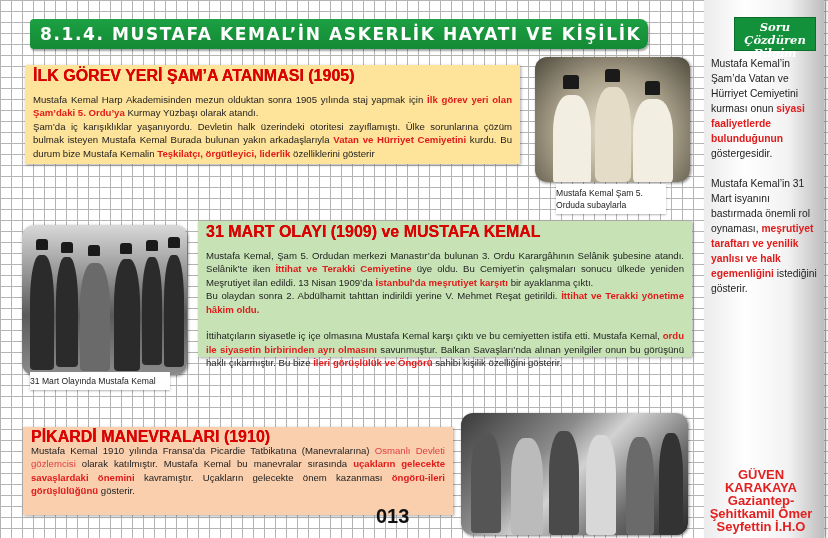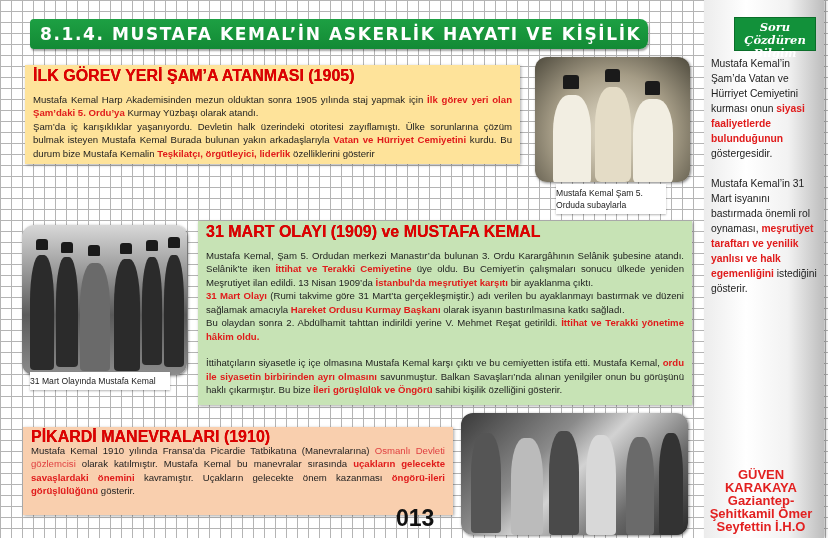--- a/index.html
+++ b/index.html
@@ -50,21 +50,21 @@
   }
   .box h2 {
     margin:0; color:#e00000; font-size:16px; font-weight:900; font-family:"Liberation Sans", sans-serif;
     text-shadow:0 0 0.5px #900;
   }
   .box p { margin:0; }
   .box .hl { color:#e01b1b; font-weight:bold; }
   .box .hl2 { color:#e04040; }
   .box1 { left:25px; top:65px; width:495px; height:99px; background:#fee39a; padding:4px 8px; }
   .box1 h2 { margin-bottom:10px; }
-  .box2 { left:198px; top:221px; width:494px; height:184px; background:#c7e3b5; padding:4px 8px; }
+  .box2 { left:198px; top:221px; width:494px; height:136px; background:#c7e3b5; padding:4px 8px; }
   .box2 h2 { margin-bottom:10px; }
   .box3 { left:23px; top:427px; width:430px; height:88px; background:#f9cfae; padding:3px 8px; }
   .box3 h2 { margin-bottom:0; }
   .photo {
     position:absolute; border-radius:12px; overflow:hidden;
     box-shadow:1px 1px 3px rgba(0,0,0,0.5);
   }
   .photo1 { left:535px; top:57px; width:155px; height:125px;
     background:radial-gradient(ellipse at 50% 60%, #e9e2cf 0%, #a59c86 55%, #4e4a3d 100%); }
   .photo2 { left:22px; top:225px; width:165px; height:150px;
@@ -74,21 +74,21 @@
   .figure { position:absolute; background:#f2eee2; border-radius:40% 40% 6px 6px; }
   .fez { position:absolute; background:#1a1a1a; border-radius:3px 3px 1px 1px; }
   .dark-figure { position:absolute; background:#2b2b2b; border-radius:40% 40% 4px 4px; }
   .caption {
     position:absolute; background:#fff; color:#222; text-align:left;
     font-size:8.6px; line-height:12px; box-shadow:0 1px 2px rgba(0,0,0,0.3);
   }
   .cap1 { left:556px; top:184px; width:110px; height:30px; padding-top:3px; box-sizing:border-box; }
   .cap2 { left:30px; top:372px; width:140px; height:18px; line-height:18px; }
   .page-no {
-    position:absolute; left:396px; top:505px; font-size:23px; font-weight:900;
+    position:absolute; left:376px; top:505px; font-size:20px; font-weight:900;
     color:#111; font-family:"Liberation Sans", sans-serif;
   }
 </style>
 </head>
 <body>
 
 <div class="title-bar">8.1.4. MUSTAFA KEMAL’İN ASKERLİK HAYATI VE KİŞİLİK ÖZELLİKLERİ</div>
 
 <div class="side-panel"></div>
 <div class="brand">
@@ -135,21 +135,20 @@
   <div class="fez" style="left:124px;top:15px;width:12px;height:11px;"></div>
   <div class="dark-figure" style="left:142px;top:30px;width:20px;height:112px;"></div>
   <div class="fez" style="left:146px;top:12px;width:12px;height:11px;"></div>
 </div>
 <div class="caption cap2">31 Mart Olayında Mustafa Kemal</div>
 
 <div class="box box2">
   <h2>31 MART OLAYI (1909) ve MUSTAFA KEMAL</h2>
   <div>
       <p><span>Mustafa Kemal, Şam 5. Ordudan merkezi Manastır’da bulunan 3. Ordu Karargâhının Selânik şubesine atandı. Selânik’te iken </span><span class="hl">İttihat ve Terakki Cemiyetine</span><span> üye oldu. Bu Cemiyet'in çalışmaları sonucu ülkede yeniden Meşrutiyet ilan edildi. 13 Nisan 1909’da </span><span class="hl">İstanbul'da meşrutiyet karşıtı</span><span> bir ayaklanma çıktı.</span></p>
-      <p><span class="hl">31 Mart Olayı</span><span> (Rumi takvime göre 31 Mart’ta gerçekleşmiştir.) adı verilen bu ayaklanmayı bastırmak ve düzeni sağlamak amacıyla </span><span class="hl">Hareket Ordusu Kurmay Başkanı</span><span> olarak isyanın bastırılmasına katkı sağladı.</span></p>
       <p><span>Bu olaydan sonra 2. Abdülhamit tahttan indirildi yerine V. Mehmet Reşat getirildi. </span><span class="hl">İttihat ve Terakki yönetime hâkim oldu.</span></p>
       <p style="height: 13px;"></p>
       <p><span>İttihatçıların siyasetle iç içe olmasına Mustafa Kemal karşı çıktı ve bu cemiyetten istifa etti. Mustafa Kemal, </span><span class="hl">ordu ile siyasetin birbirinden ayrı olmasını</span><span> savunmuştur. Balkan Savaşları’nda alınan yenilgiler onun bu görüşünü haklı çıkarmıştır. Bu bize </span><span class="hl">İleri görüşlülük ve Öngörü</span><span> sahibi kişilik özelliğini gösterir.</span></p>
     </div>
 </div>
 
 <div class="box box3">
   <h2>PİKARDİ MANEVRALARI (1910)</h2>
   <div>
       <p><span>Mustafa Kemal 1910 yılında Fransa’da Picardie Tatbikatına (Manevralarına) </span><span class="hl2">Osmanlı Devleti gözlemcisi</span><span> olarak katılmıştır. Mustafa Kemal bu manevralar sırasında </span><span class="hl">uçakların gelecekte savaşlardaki önemini</span><span> kavramıştır. Uçakların gelecekte önem kazanması </span><span class="hl">öngörü-ileri görüşlülüğünü</span><span> gösterir.</span></p>

